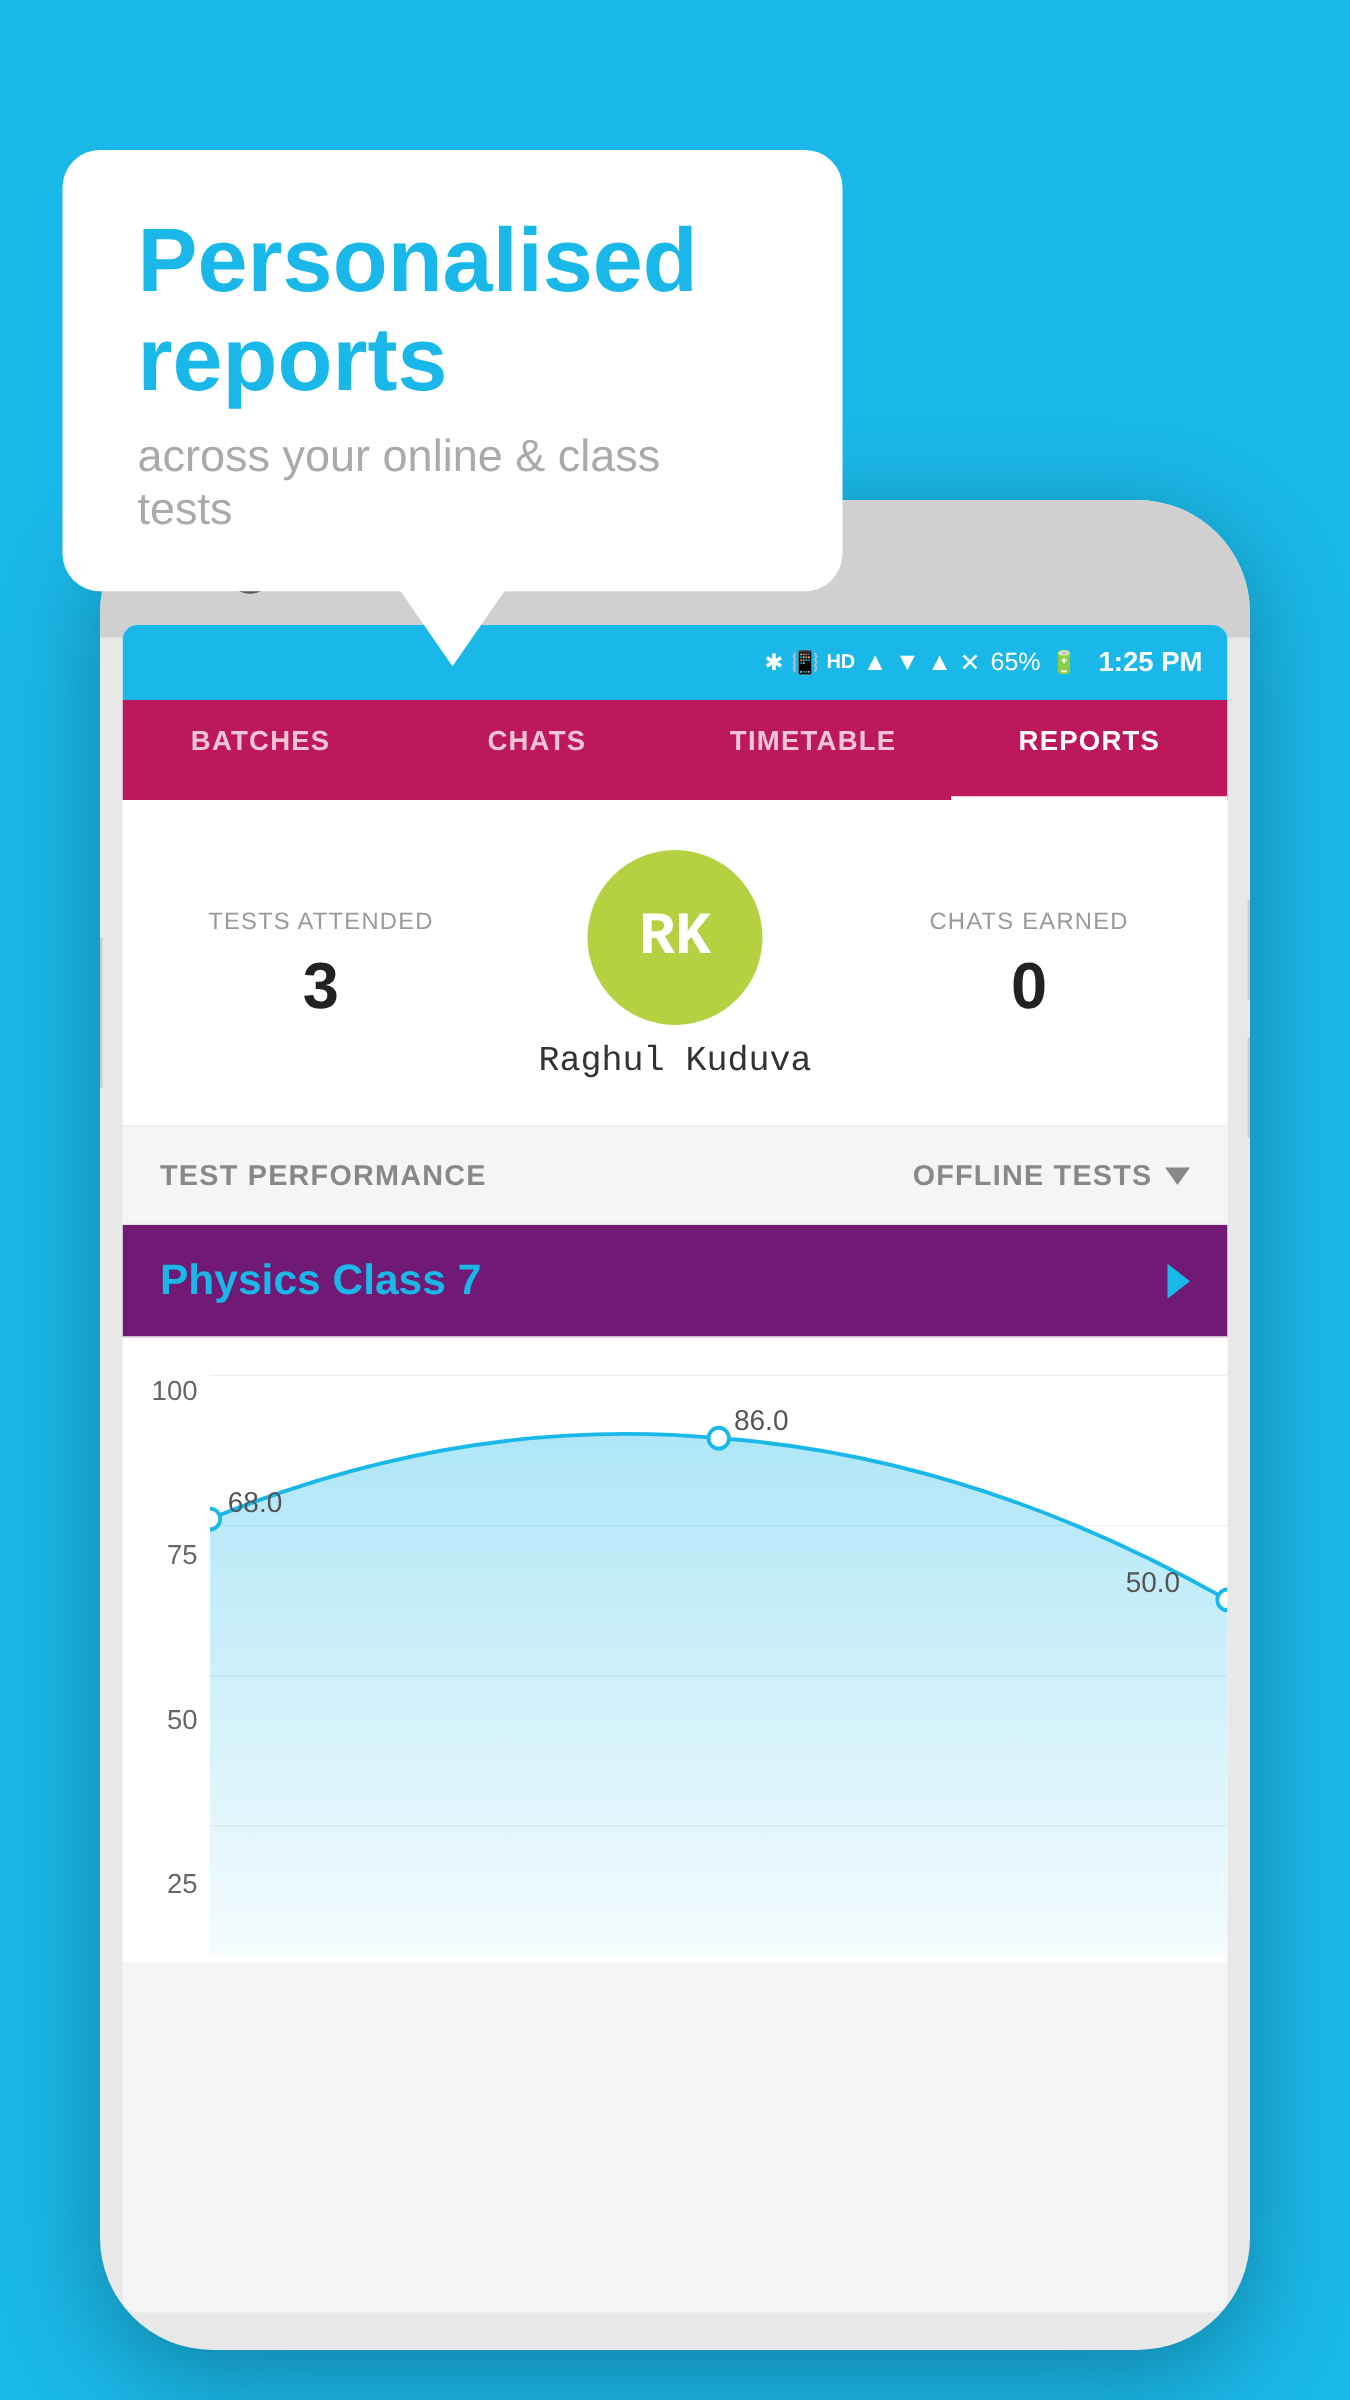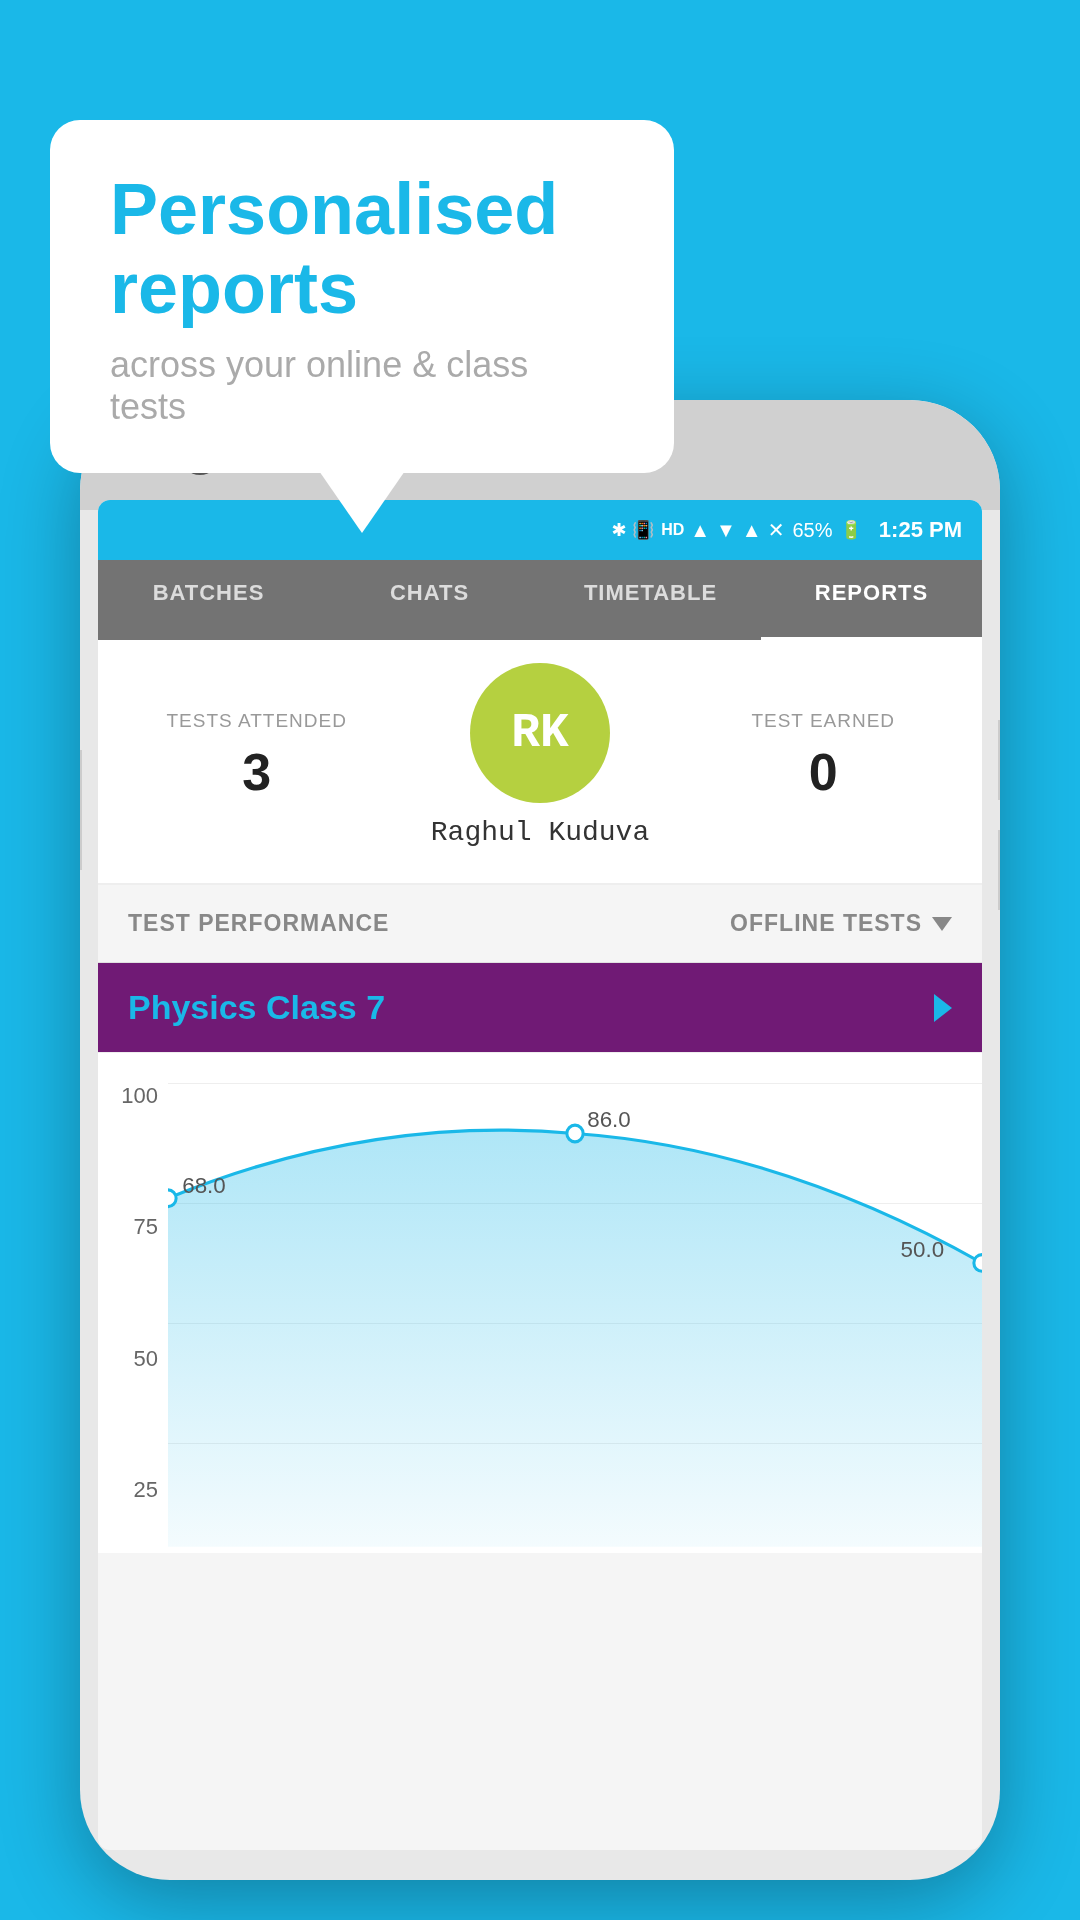--- a/index.html
+++ b/index.html
@@ -158,21 +158,21 @@
       margin-left: 8px;
     }
     .status-battery {
       font-size: 20px;
       color: white;
     }
 
     
     .nav-tabs {
       height: 80px;
-      background: #737373;
+      background: #be185d;
       display: flex;
       align-items: center;
     }
     .nav-tab {
       flex: 1;
       height: 100%;
       display: flex;
       align-items: center;
       justify-content: center;
       font-size: 22px;
@@ -184,21 +184,21 @@
       padding-bottom: 12px;
     }
     .nav-tab.active {
       color: white;
       border-bottom: 3px solid white;
     }
 
     
     .profile-section {
       background: white;
-      padding: 23px 30px 35px;
+      padding: 40px 30px 35px;
       display: flex;
       align-items: center;
       justify-content: space-between;
       flex-direction: column;
       gap: 15px;
     }
     .profile-row {
       display: flex;
       align-items: center;
       justify-content: space-between;
@@ -402,21 +402,21 @@
             <div class="stat-label">TESTS ATTENDED</div>
             <div class="stat-value">3</div>
           </div>
           <div class="avatar-block">
             <div class="avatar-circle">
               <span>RK</span>
             </div>
             <span class="user-name">Raghul Kuduva</span>
           </div>
           <div class="stat-block">
-            <div class="stat-label">TEST EARNED</div>
+            <div class="stat-label">CHATS EARNED</div>
             <div class="stat-value">0</div>
           </div>
         </div>
       </div>
 
       <div class="divider"></div>
 
       <div class="filter-row">
         <span class="filter-label">TEST PERFORMANCE</span>
         <div class="filter-dropdown">

